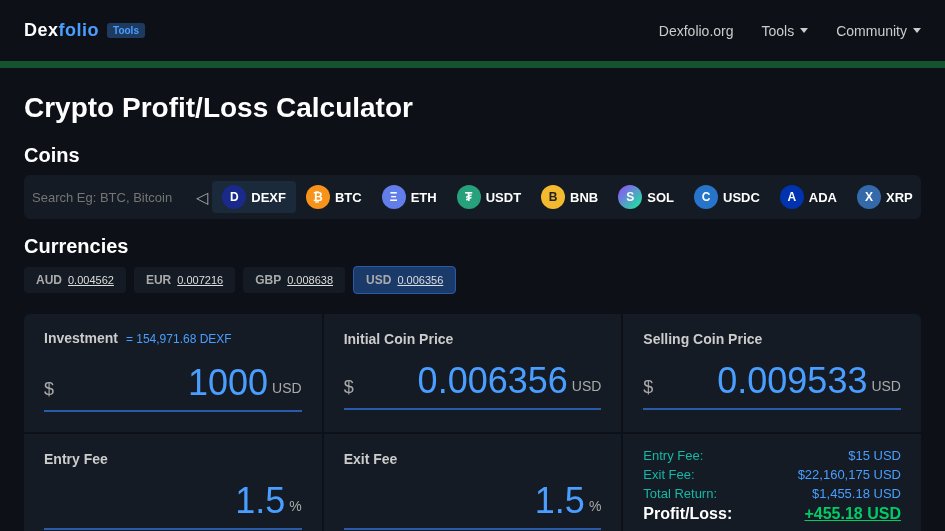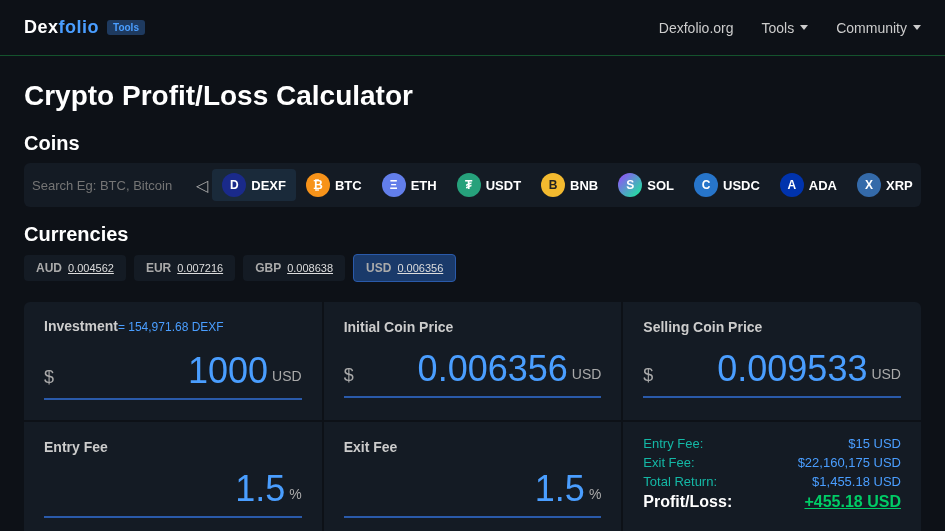--- a/index.html
+++ b/index.html
@@ -11,23 +11,23 @@
       min-height: 531px;
       overflow-x: hidden;
     }
 
     
     header {
       display: flex;
       align-items: center;
       justify-content: space-between;
       padding: 0 24px;
-      height: 56px;
+      height: 68px;
       background: #0d1117;
-      border-bottom: 1px solid #14532d;
+      border-bottom: 7px solid #14532d;
     }
     .header-left {
       display: flex;
       align-items: center;
       gap: 8px;
     }
     .logo-text {
       color: #fff;
       font-size: 18px;
       font-weight: 700;
@@ -373,21 +373,21 @@
       </div>
       <div class="currency-badge active">
         <span class="currency-code">USD</span>
         <span class="currency-value">0.006356</span>
       </div>
     </div>
 
   <div class="calc-grid">
 
     <div class="calc-card" style="border-radius:6px 0 0 0;">
-      <div style="display:flex;align-items:baseline;">
+      <div style="display:flex;align-items:baseline;gap:8px;">
         <span class="card-title">Investment</span>
         <span class="card-subtitle">= 154,971.68 DEXF</span>
       </div>
       <div class="card-input-row">
         <span class="card-currency-symbol">$</span>
         <input style="background: transparent; border: none; outline: none; font-size: 36px; font-weight: 300; color: rgb(74, 158, 255); flex: 1 1 0%; text-align: right; width: 100%;" value="1000">
         <span class="card-unit">USD</span>
       </div>
     </div>
 

